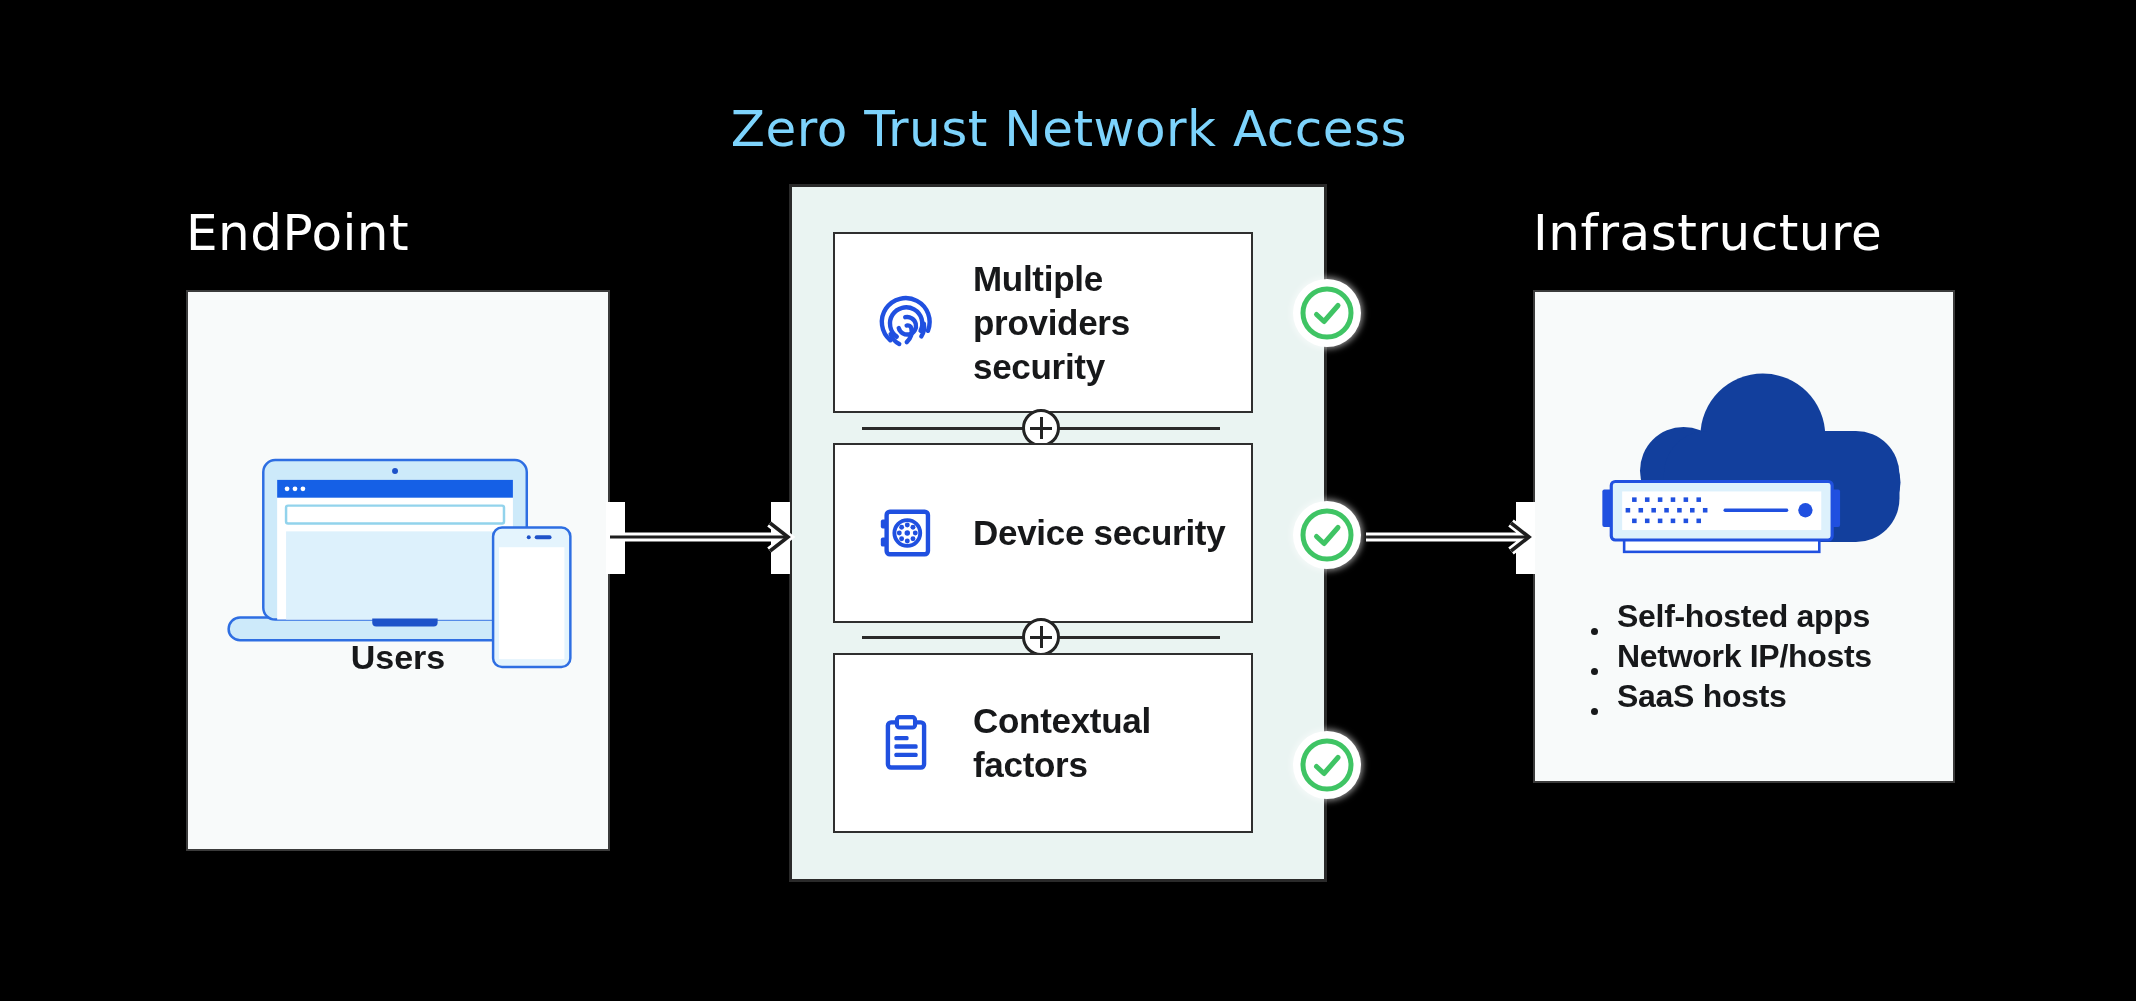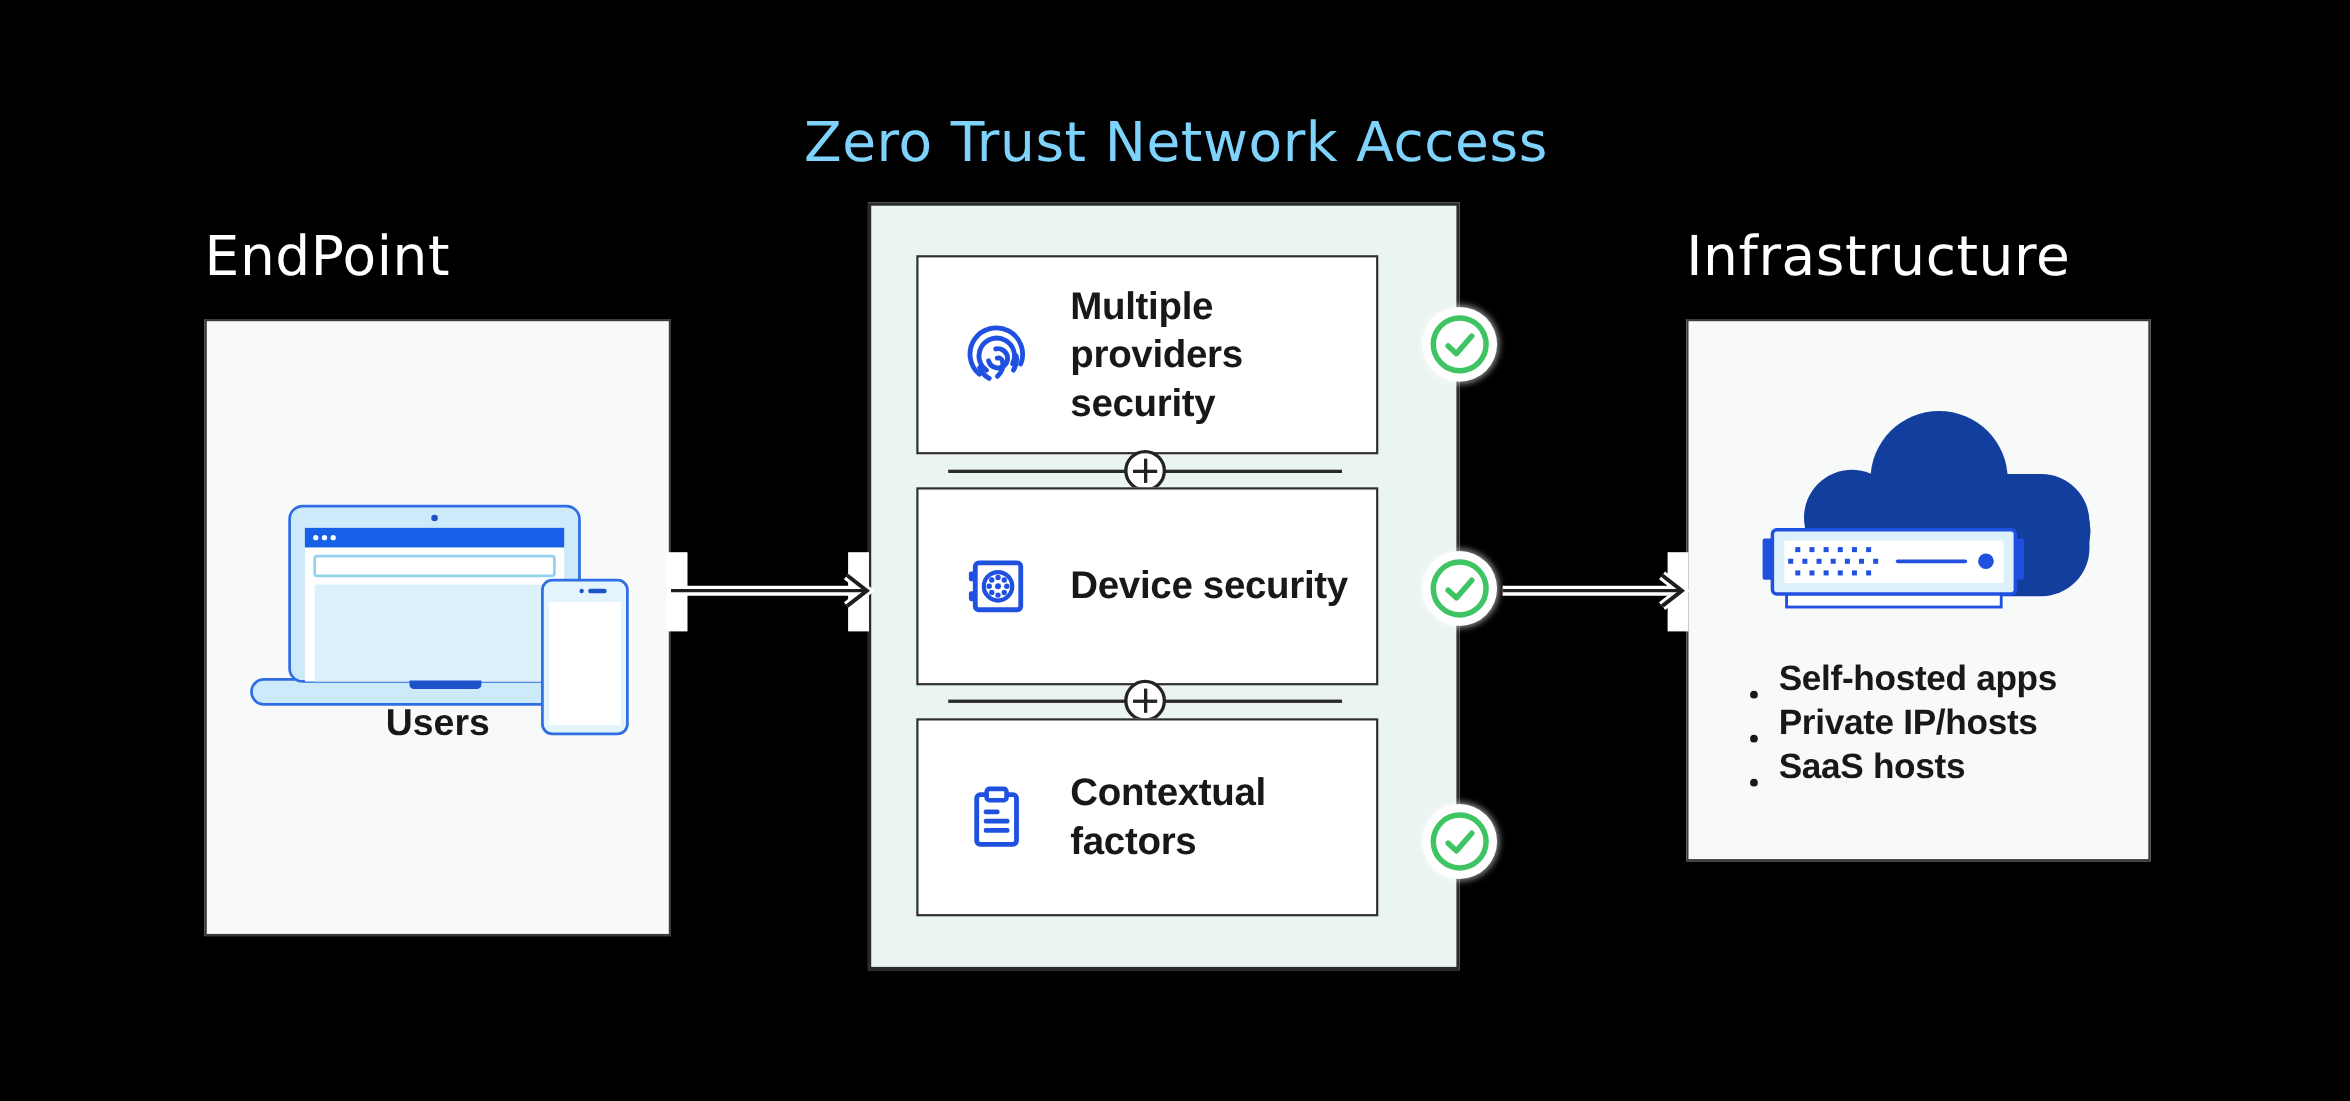--- a/index.html
+++ b/index.html
@@ -264,21 +264,21 @@
       <path d="M192 220 H254" stroke="#2050e0" stroke-width="3.4" stroke-linecap="round"></path>
       <circle cx="273" cy="220" r="7.2" fill="#2050e0"></circle>
     </svg>
     <div class="infra-list">
       <div class="infra-item">
           <span class="dot"></span>
           <span>Self-hosted apps</span>
         </div>
       <div class="infra-item">
           <span class="dot"></span>
-          <span>Private IP/hosts</span>
+          <span>Network IP/hosts</span>
         </div>
       <div class="infra-item">
           <span class="dot"></span>
           <span>SaaS hosts</span>
         </div>
     </div>
   </div>
 
 </div>
 

